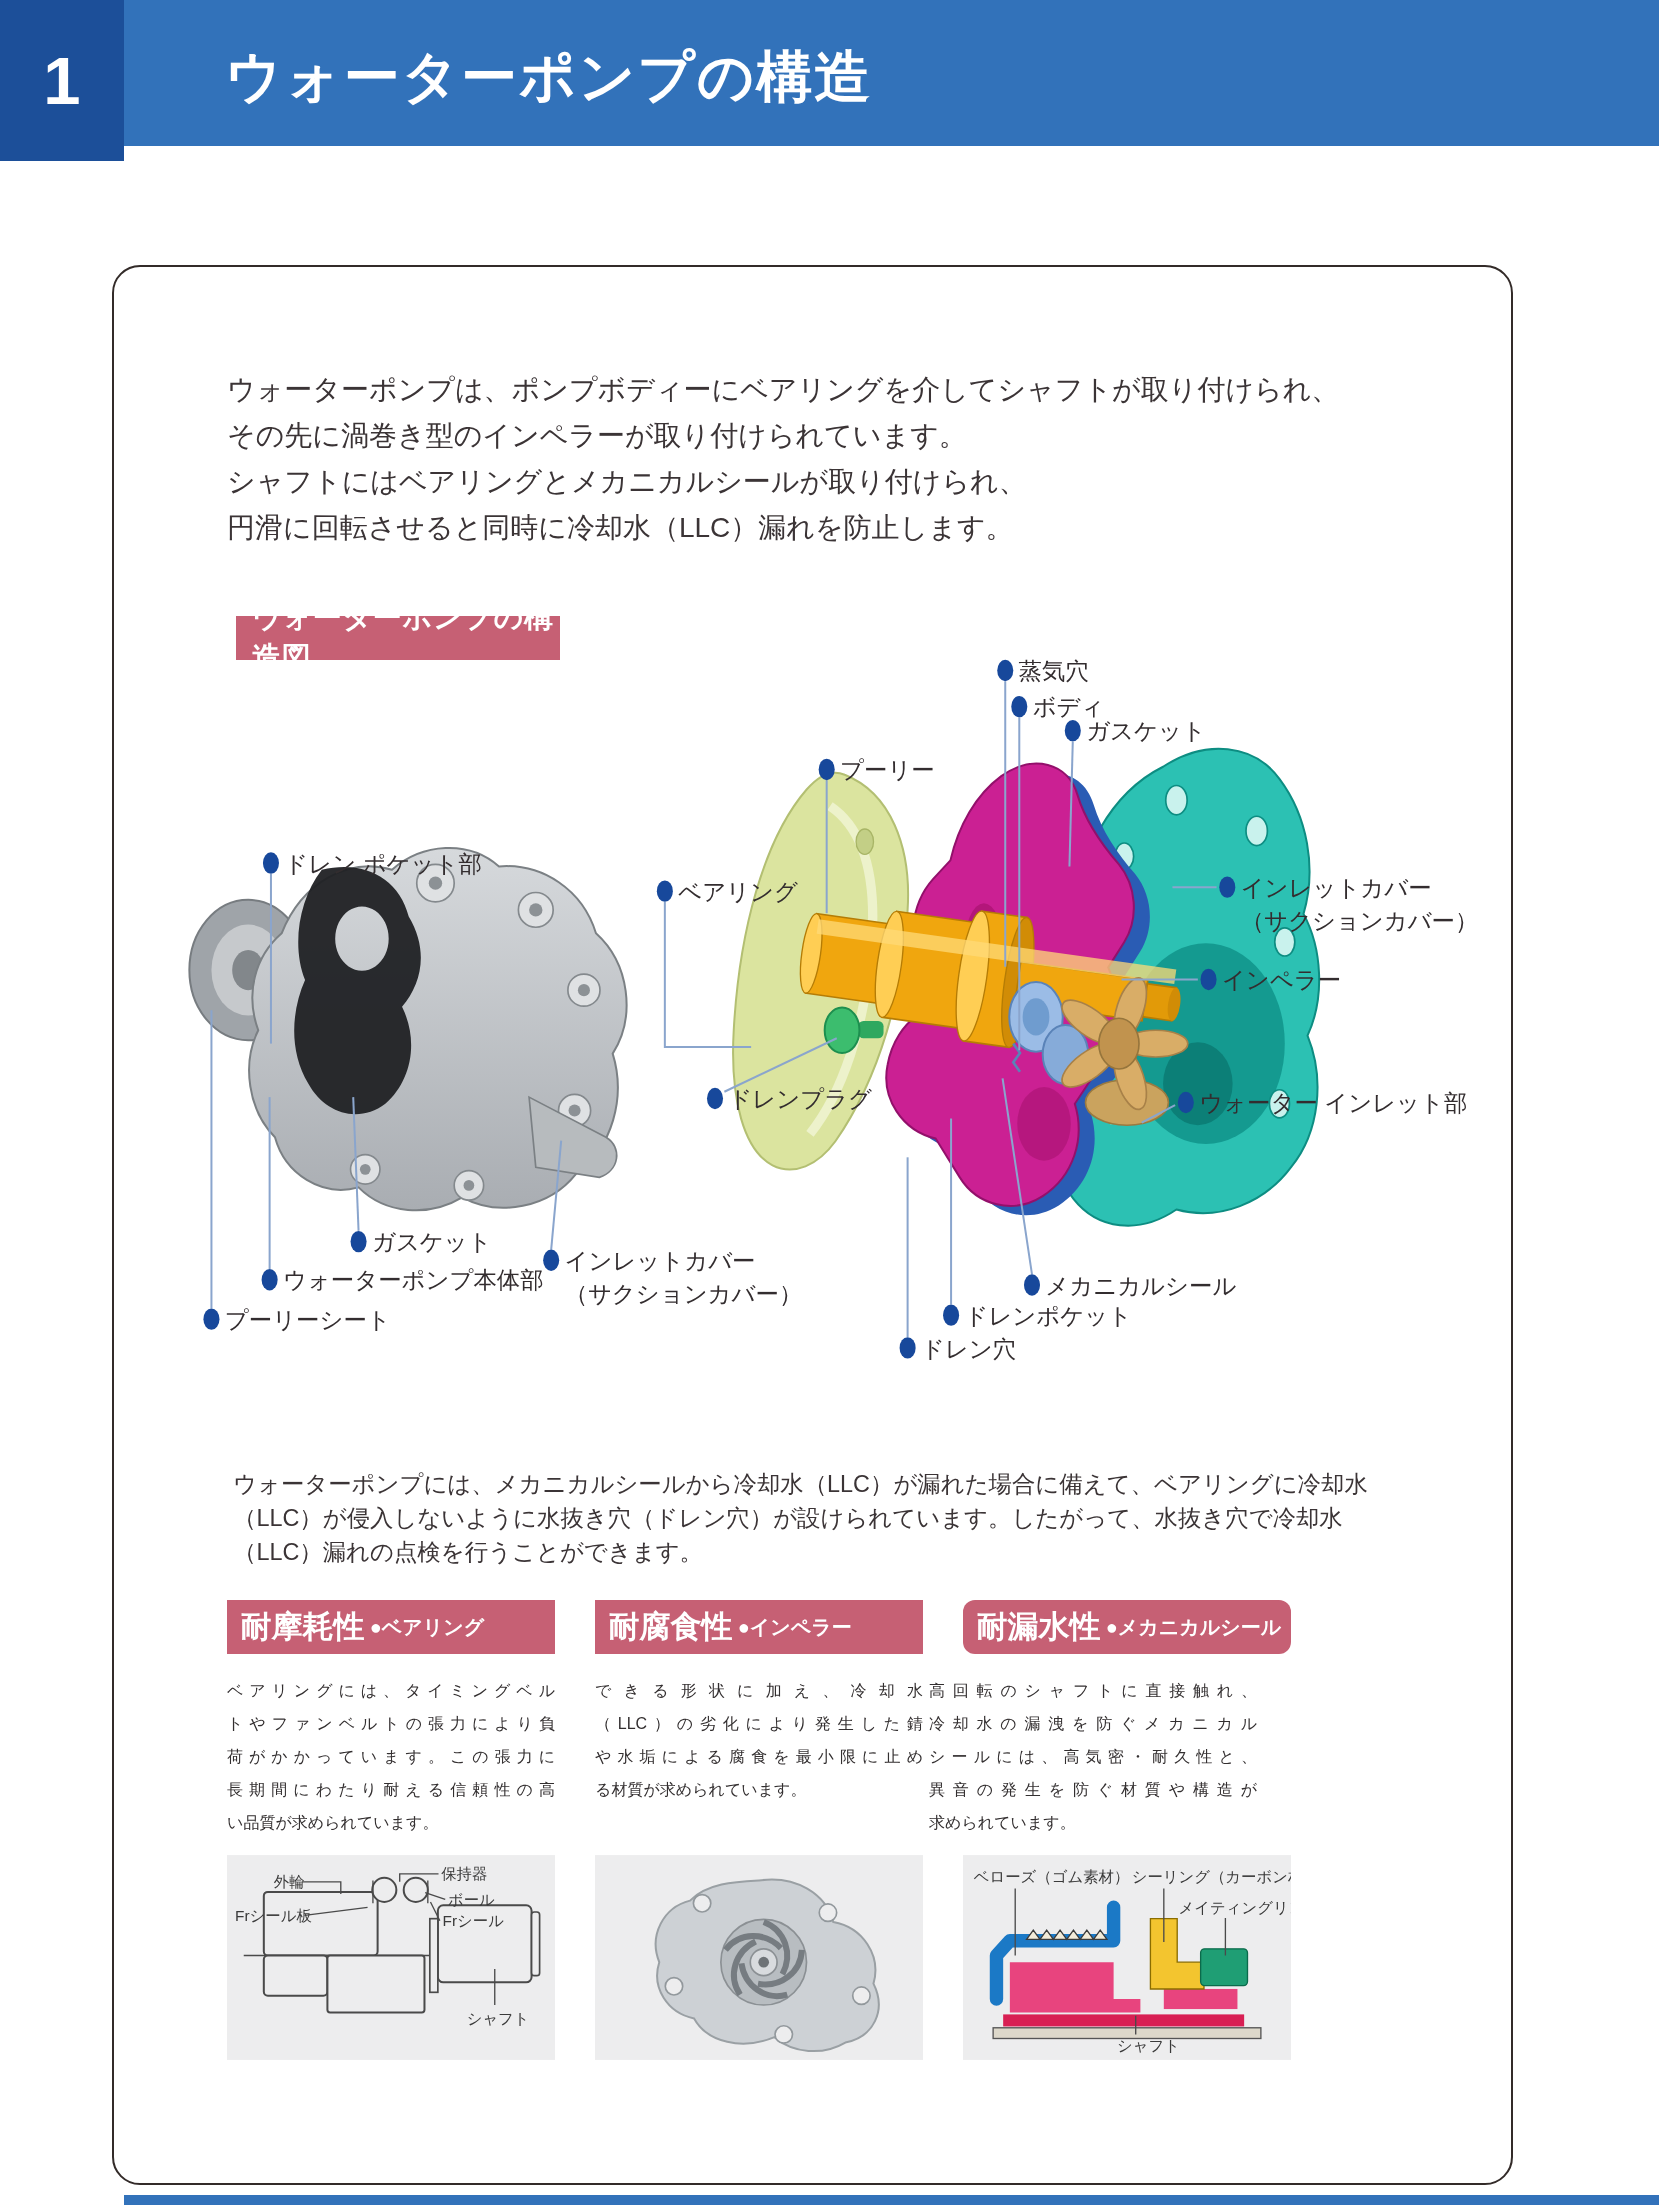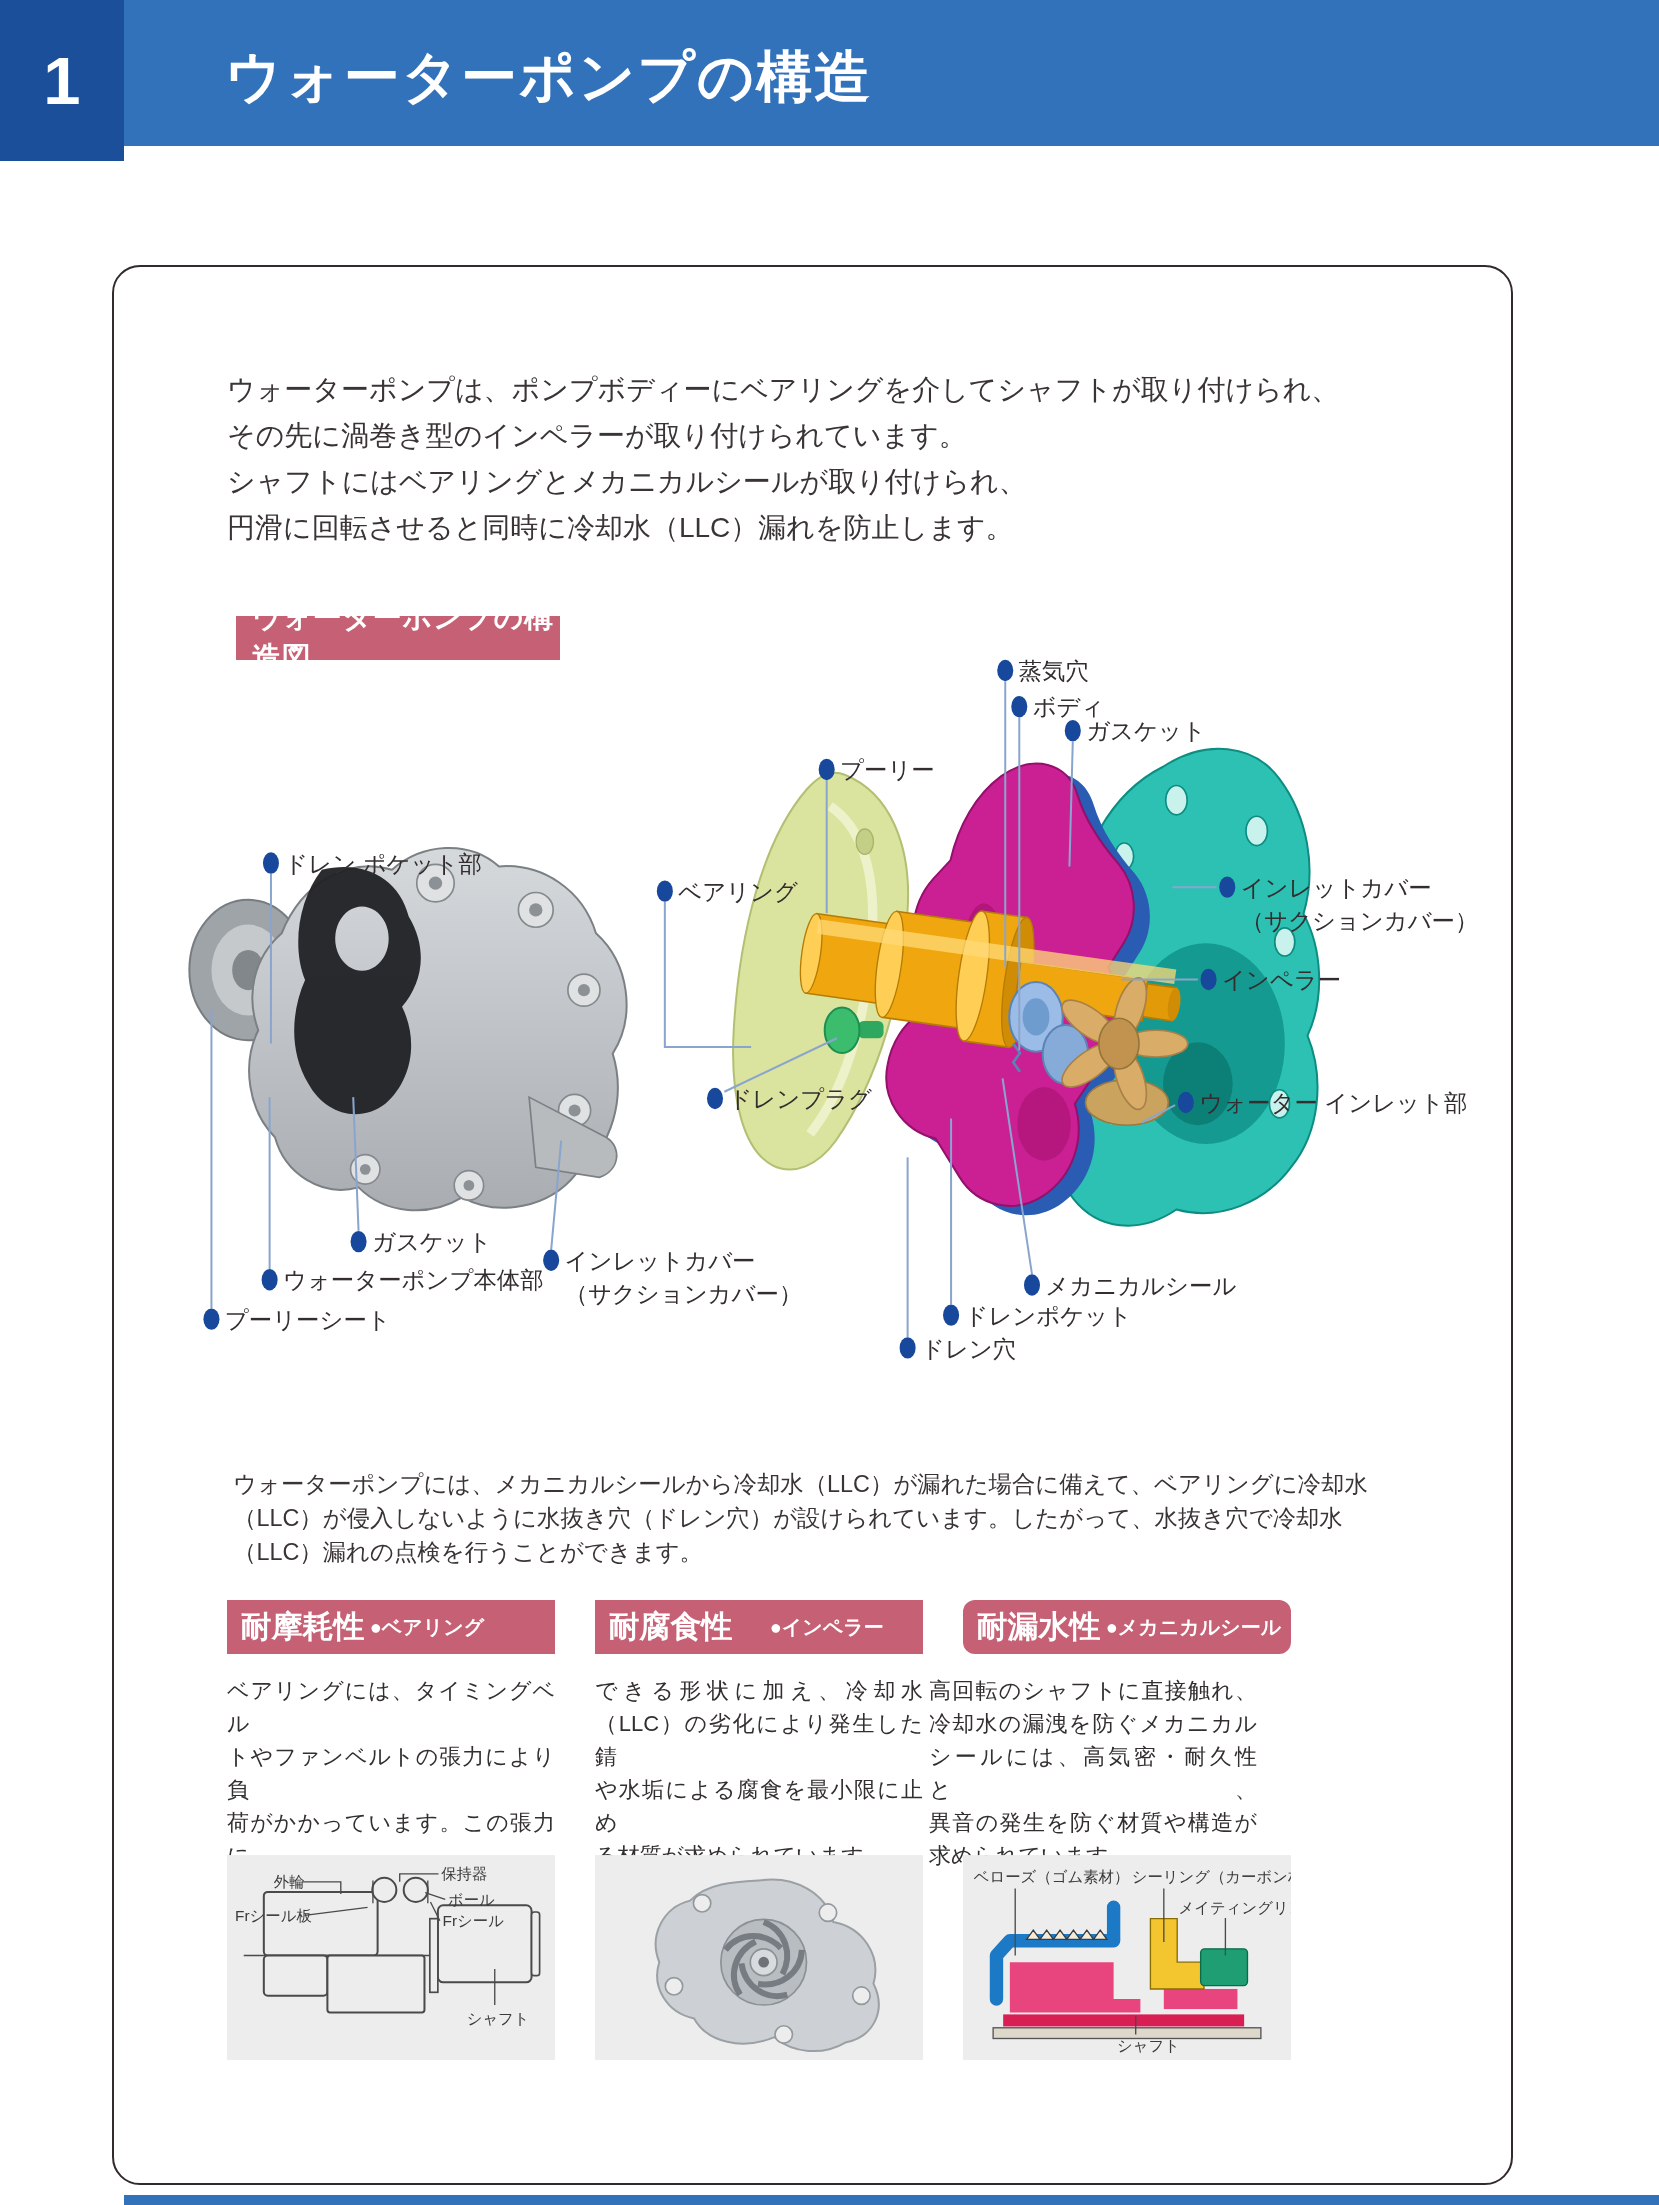--- a/index.html
+++ b/index.html
@@ -25,21 +25,21 @@
   .diagram-svg text{font-family:"Liberation Sans","DejaVu Sans",sans-serif;font-size:35px;fill:#332d2f;}
   .leader{stroke:#8aa5cd;stroke-width:3;fill:none;}
   .bullet{fill:#17489b;}
   
   .note{position:absolute;left:233px;top:1467px;width:1184px;font-size:23.4px;line-height:34px;color:#3b3436;}
   
   .col-head{position:absolute;top:1600px;width:328px;height:54px;background:#c66074;color:#fff;
             display:flex;align-items:center;padding-left:13.4px;box-sizing:border-box;}
   .col-head .big{font-size:31px;font-weight:bold;align-self:center;}
   .col-head .small{font-size:20px;font-weight:bold;align-self:center;margin-left:5.4px;}
-  .col-body{position:absolute;top:1674px;width:328px;font-size:22px;line-height:33px;color:#332f30;}
+  .col-body{position:absolute;top:1674px;width:328px;font-size:16px;line-height:33px;color:#332f30;}
   .col-body div{text-align:justify;text-align-last:justify;}
   .col-body div:last-child{text-align-last:left;}
   .col-fig{position:absolute;top:1855px;width:328px;height:205px;}
   .col-fig text{font-family:"Liberation Sans","DejaVu Sans",sans-serif;font-size:23px;fill:#3a3a3a;}
   .tline{stroke:#4a4a4a;stroke-width:2;fill:none;}
   
   .footer-strip{position:absolute;left:124px;top:2195px;width:1535px;height:10px;background:#3272ba;}
 </style>
 </head>
 <body>
@@ -294,21 +294,21 @@
     <polyline class="tline" points="326,66 296,56"></polyline>
     <text x="330" y="74">ボール</text>
     <polyline class="tline" points="116,90 210,78"></polyline>
     <text x="12" y="98">Frシール板</text>
     <polyline class="tline" points="318,98 304,70"></polyline>
     <text x="322" y="106">Frシール</text>
     <polyline class="tline" points="400,224 400,170"></polyline>
     <text x="358" y="252">シャフト</text>
   </svg>
 
-  <div class="col-head" style="left:595px;gap:32px;">
+  <div class="col-head" style="left:595px;">
     <span class="big">耐腐食性</span>
     <span class="small">●インペラー</span>
   </div>
   <div class="col-body" style="left:595px;">
     <div>できる形状に加え、冷却水</div>
     <div>（LLC）の劣化により発生した錆</div>
     <div>や水垢による腐食を最小限に止め</div>
     <div>る材質が求められています。</div>
   </div>
   <svg class="col-fig" style="left:595px;" viewBox="0 0 490 306" xmlns="http://www.w3.org/2000/svg">

